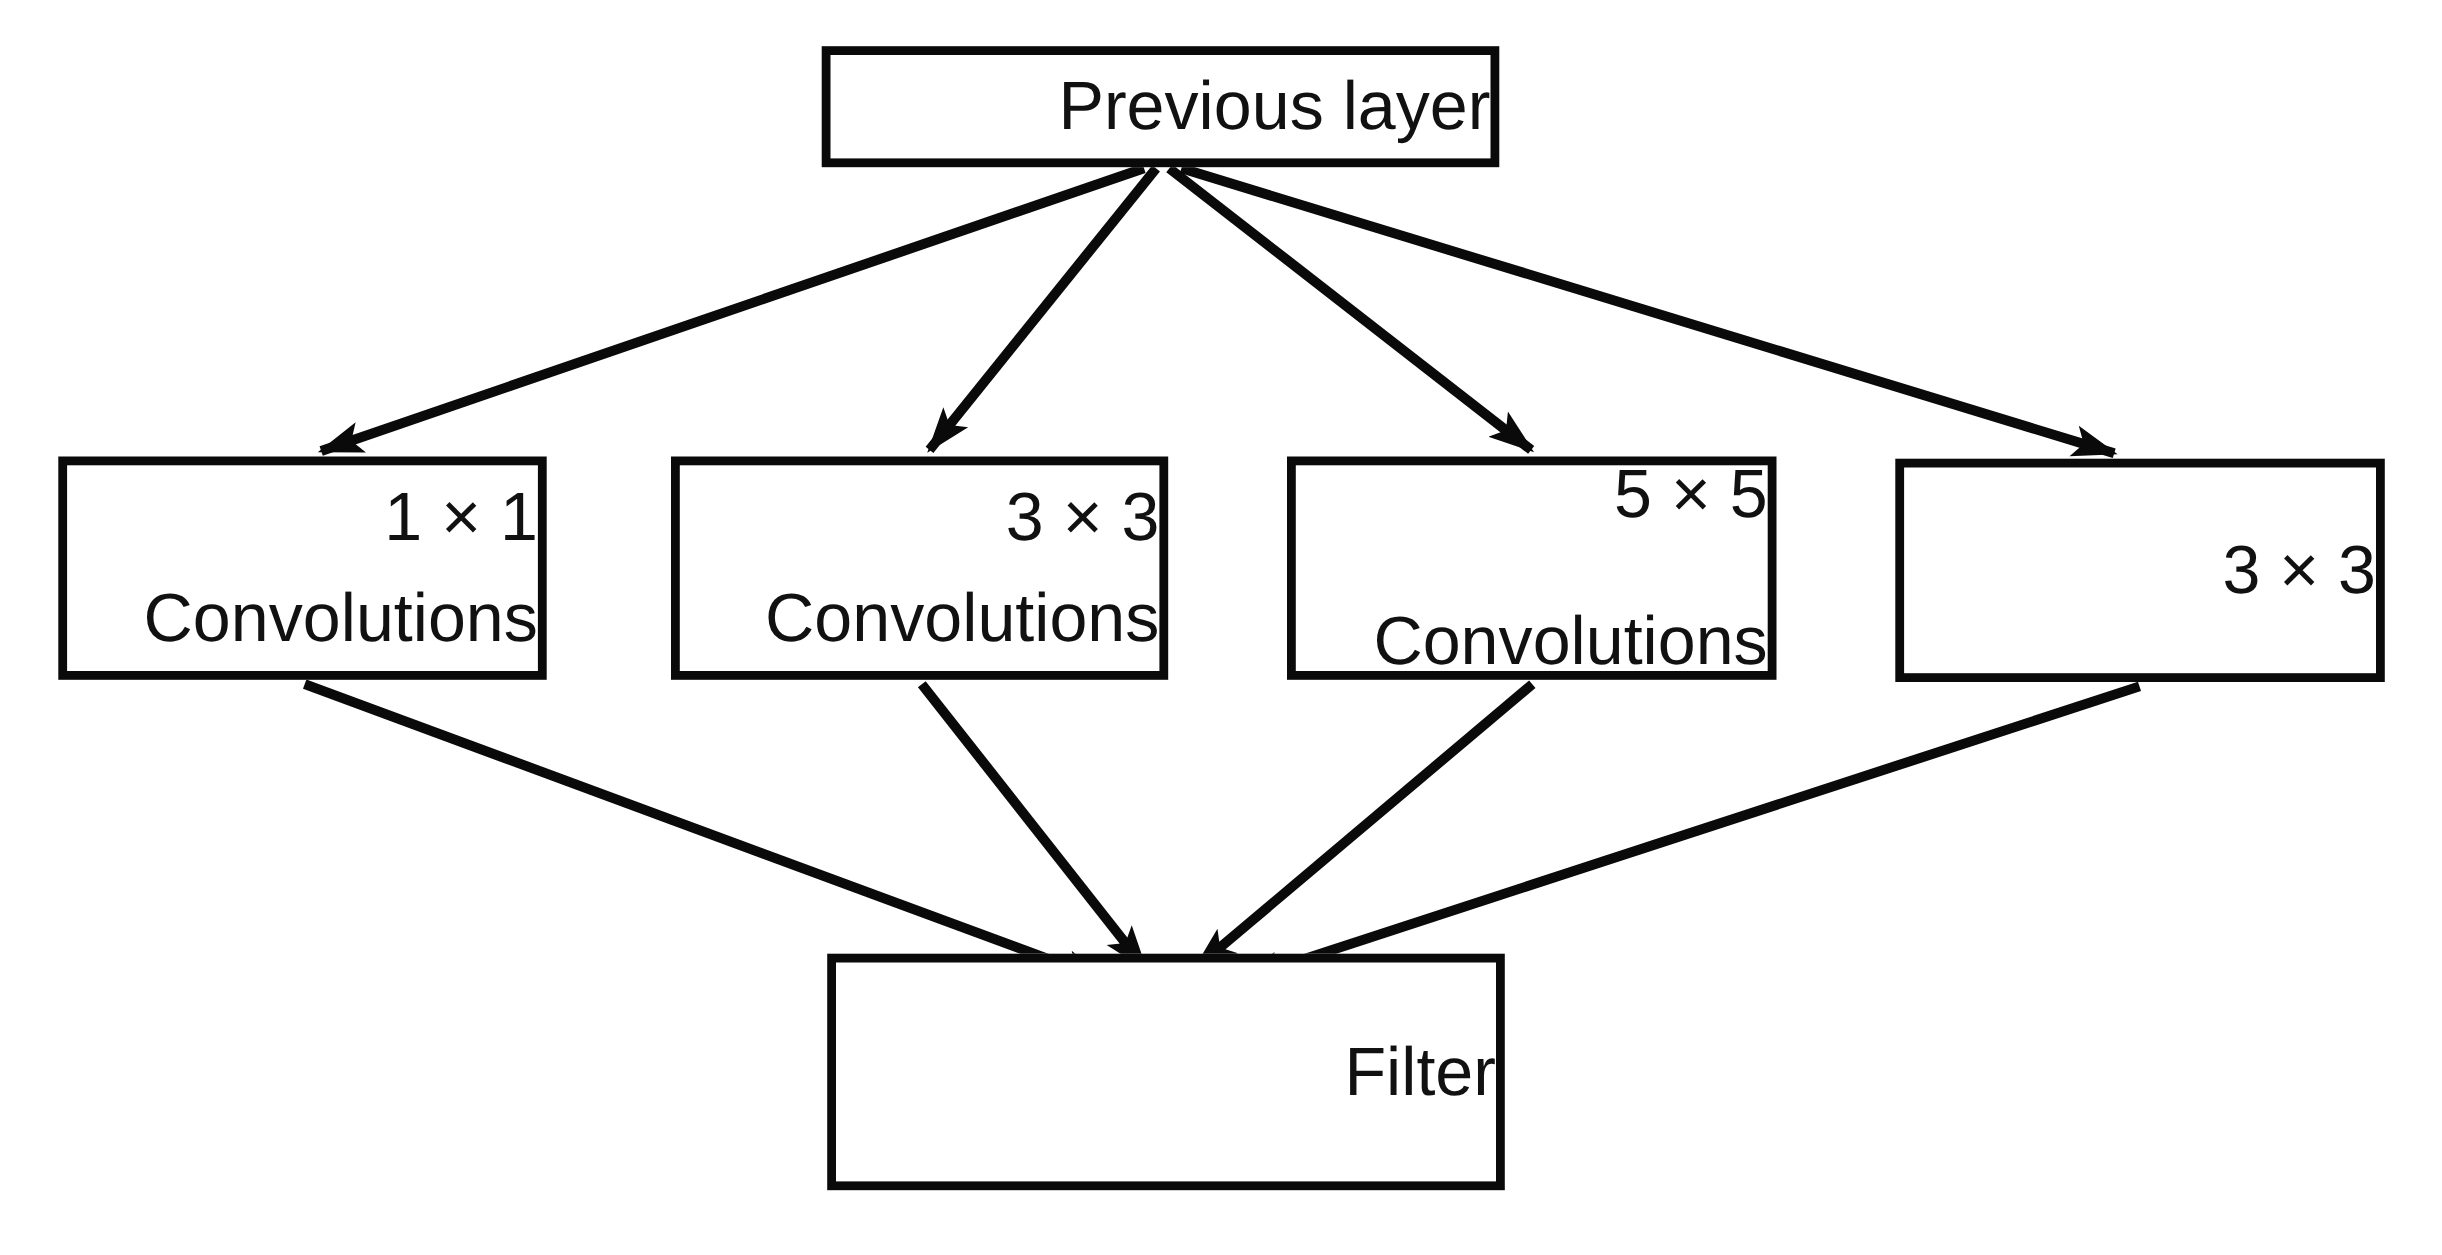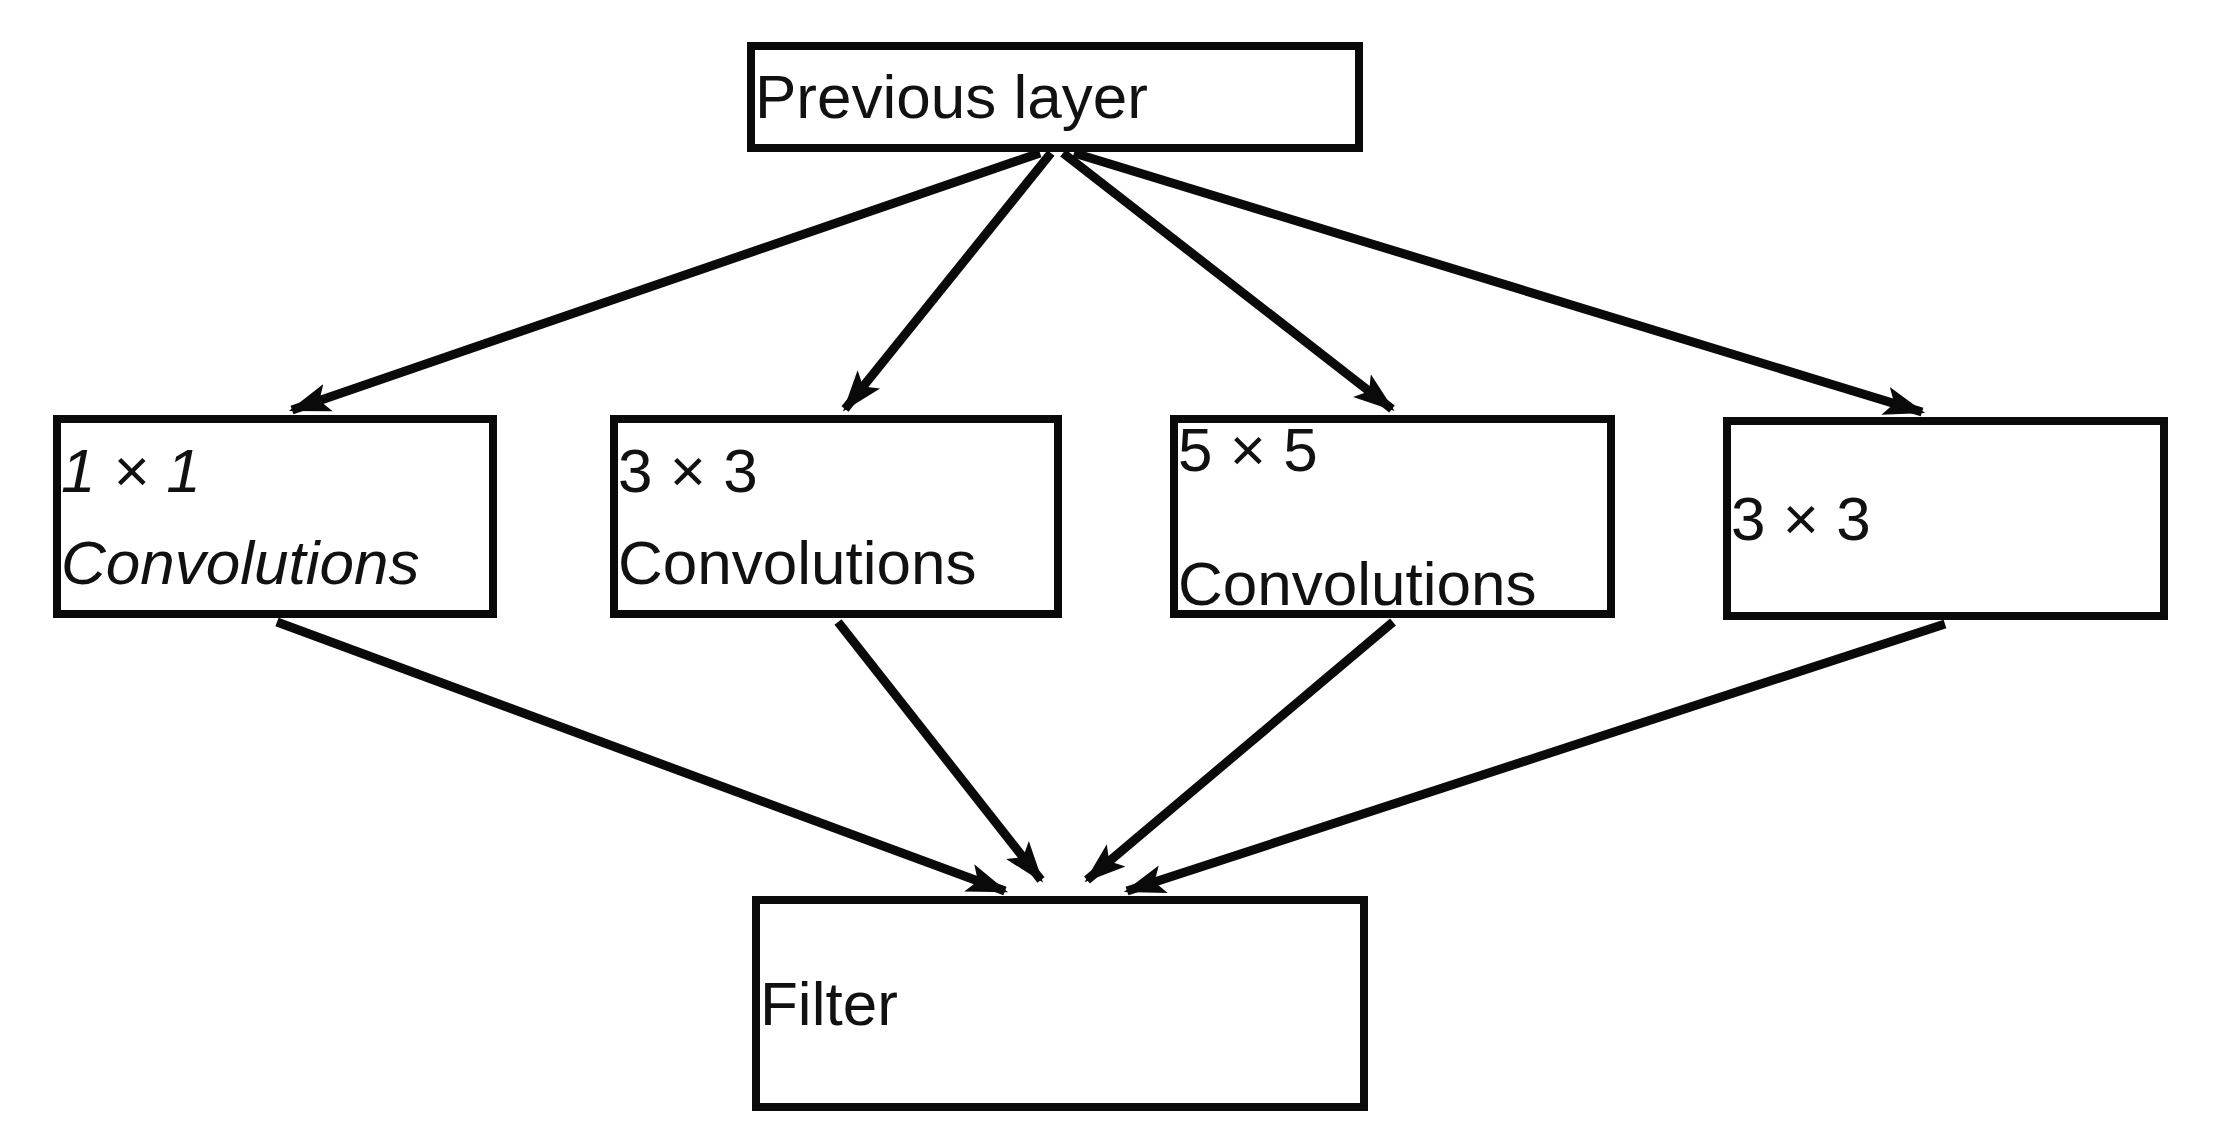--- a/index.html
+++ b/index.html
@@ -23,39 +23,39 @@
     width: 2220px;
     height: 1141px;
   }
   .node {
     position: absolute;
     box-sizing: border-box;
     background: #ffffff;
     border: 8px solid #0a0a0a;
     display: flex;
     flex-direction: column;
-    align-items: flex-start;
+    align-items: flex-end;
     justify-content: center;
     text-align: center;
     line-height: 1.48;
   }
   .node span {
     display: block;
     white-space: nowrap;
     font-size: 62px;
   }
   
   #node-previous-layer   { left: 747px;  top: 42px;  width: 616px; height: 110px; }
   
-  #node-conv-1x1         { left: 53px;   top: 415px; width: 444px; height: 203px; font-style: italic; }
+  #node-conv-1x1         { left: 53px;   top: 415px; width: 444px; height: 203px; }
   #node-conv-3x3         { left: 610px;  top: 415px; width: 452px; height: 203px; }
   #node-conv-5x5         { left: 1170px; top: 415px; width: 445px; height: 203px; gap: 42px; }
   #node-max-pooling      { left: 1723px; top: 417px; width: 445px; height: 203px; }
   
-  #node-filter-concat    { left: 752px;  top: 896px; width: 616px; height: 215px; }
+  #node-filter-concat    { left: 752px;  top: 867px; width: 616px; height: 215px; }
 
   .edge-line {
     stroke: #0a0a0a;
     stroke-width: 9;
     fill: none;
   }
 </style>
 </head>
 <body>
 

